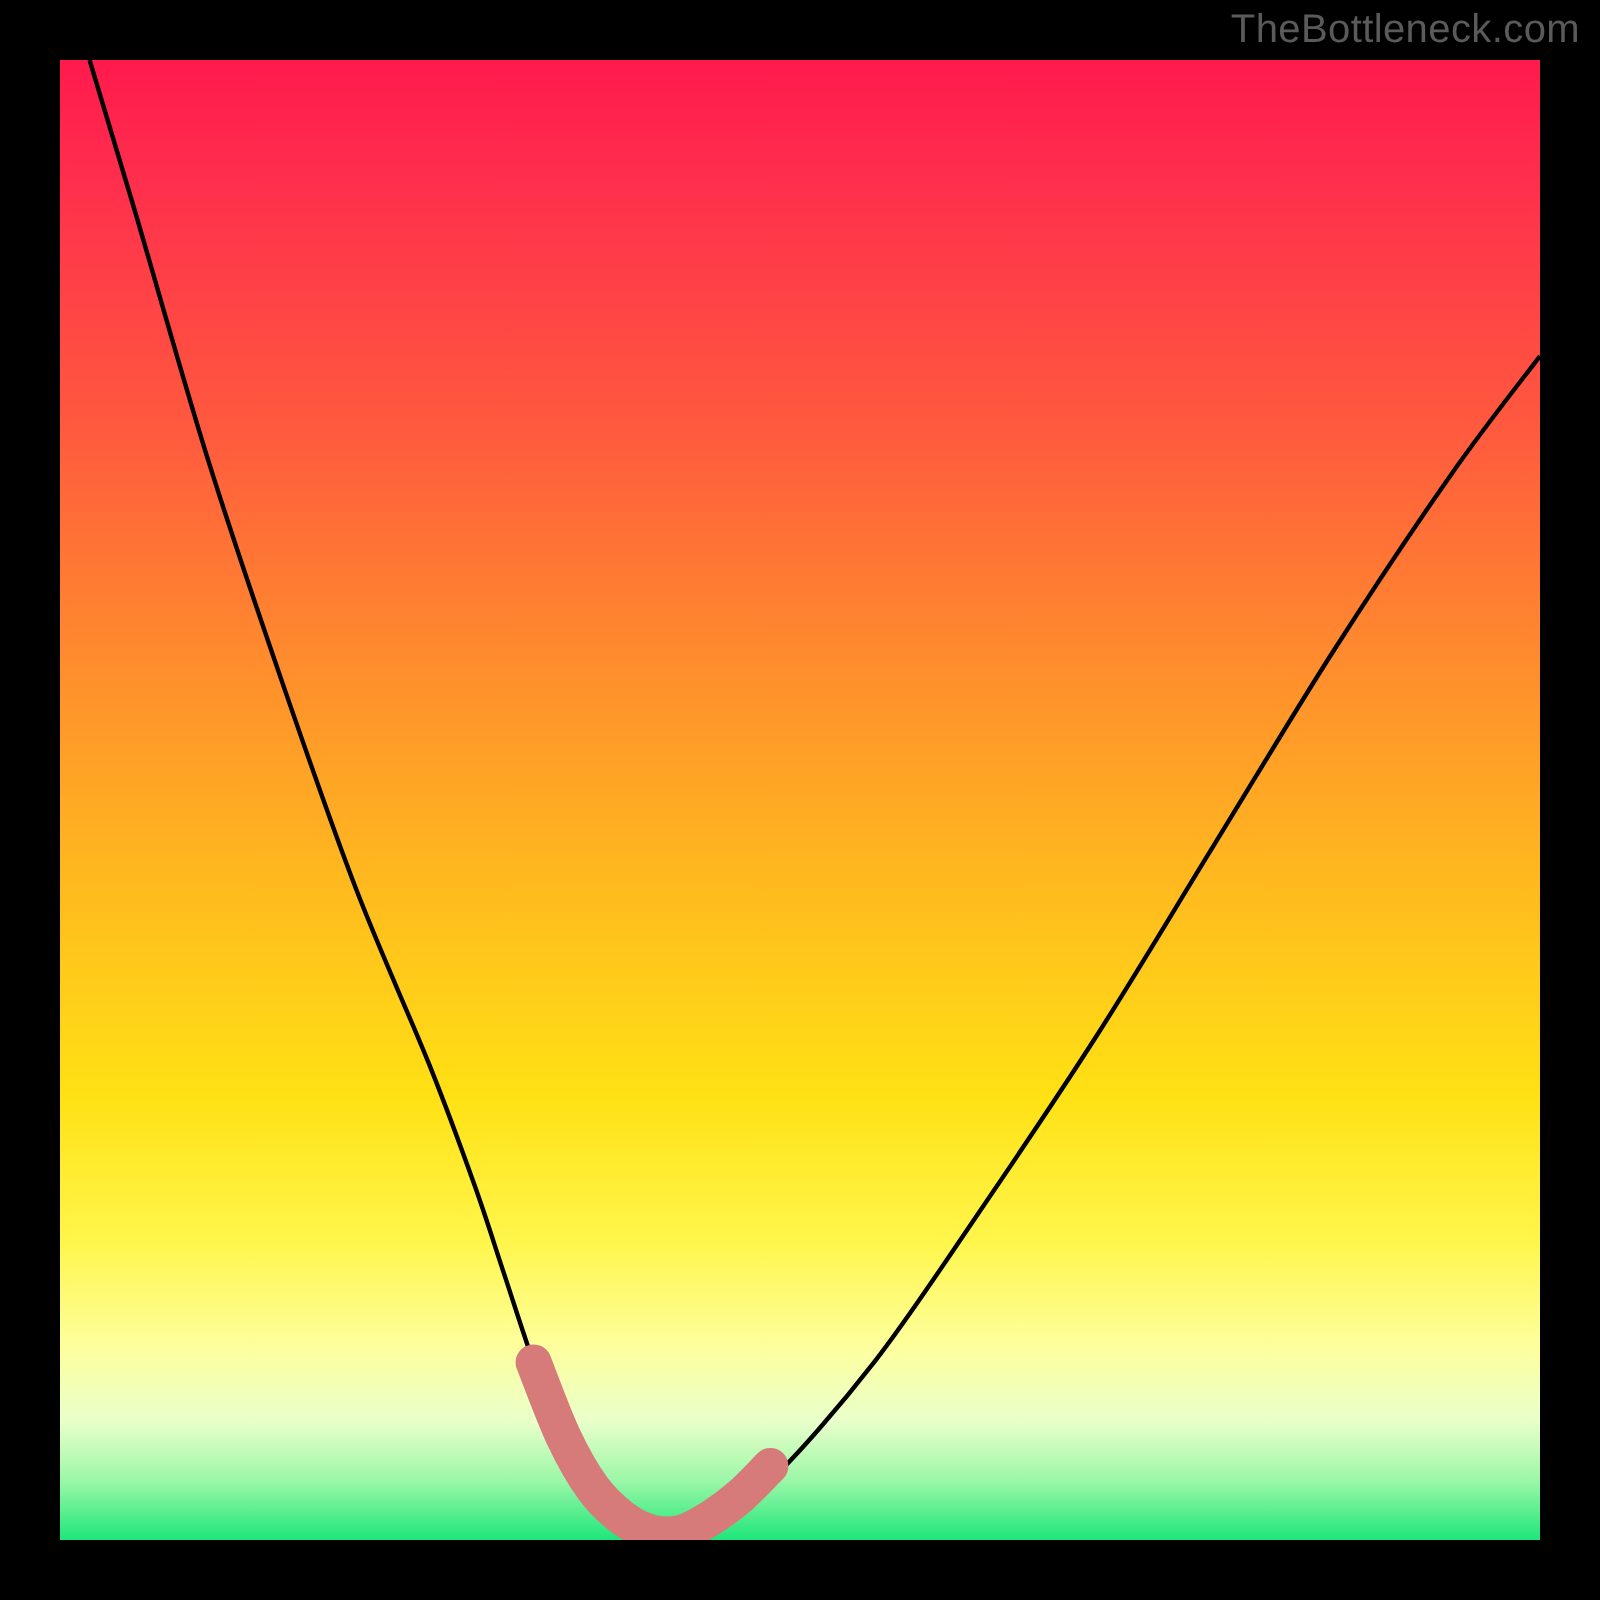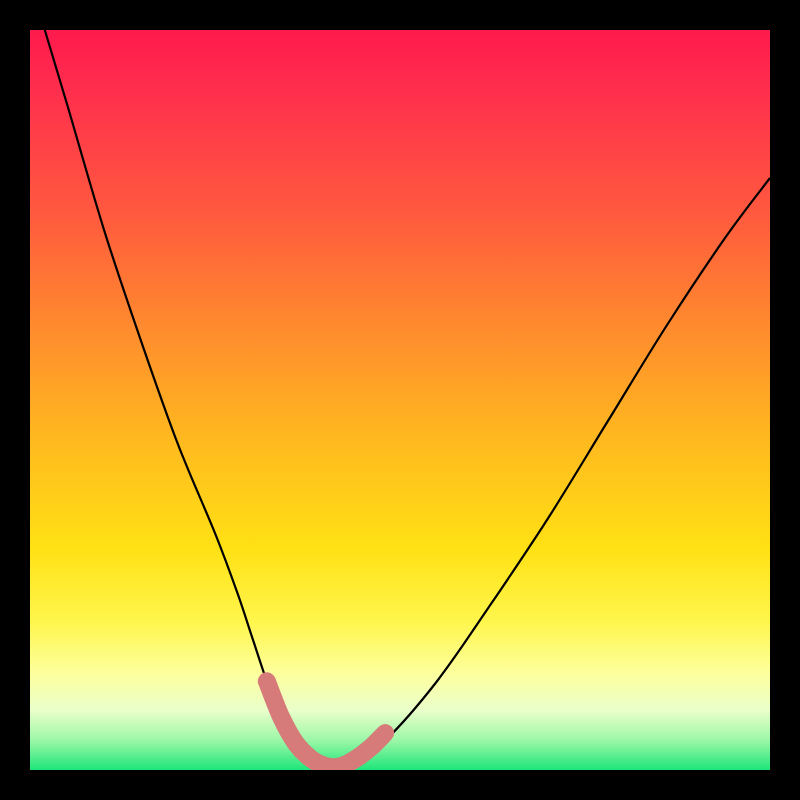--- a/index.html
+++ b/index.html
@@ -55,20 +55,21 @@
     font-size: 20px;
     letter-spacing: 0.2px;
     user-select: none;
   }
 </style>
 </head>
 <body>
 
 <div class="frame">
 
+  <div class="watermark">TheBottleneck.com</div>
 
   <div class="plot">
     <div class="gradient"></div>
 
     <svg class="svg-layer" viewBox="0 0 740 740" preserveAspectRatio="none">
       <path id="curve-path" fill="none" stroke="#000" stroke-width="2.2" d="M 14.8 0 C 18.5 12.333333333333334, 27.133333333333333 40.69999999999999, 37 74 C 46.86666666666667 107.30000000000001, 61.666666666666664 160.3333333333334, 74 199.80000000000007 C 86.33333333333333 239.26666666666674, 98.66666666666667 275.03333333333336, 111 310.8 C 123.33333333333333 346.56666666666666, 135.66666666666666 382.3333333333333, 148 414.4 C 160.33333333333334 446.46666666666664, 175.13333333333333 478.5333333333333, 185 503.2 C 194.86666666666667 527.8666666666667, 201.03333333333336 545.1333333333333, 207.20000000000002 562.4 C 213.36666666666667 579.6666666666666, 217.06666666666666 592, 222 606.8 C 226.93333333333334 621.5999999999999, 231.86666666666667 637.6333333333333, 236.8 651.2 C 241.73333333333335 664.7666666666668, 246.66666666666669 677.7166666666667, 251.60000000000002 688.2 C 256.53333333333336 698.6833333333334, 261.46666666666664 707.3166666666667, 266.4 714.1 C 271.3333333333333 720.8833333333333, 276.26666666666665 725.2, 281.2 728.9 C 286.1333333333333 732.5999999999999, 291.06666666666666 735.0666666666666, 296 736.3 C 300.93333333333334 737.5333333333333, 305.8666666666667 737.5333333333333, 310.8 736.3 C 315.73333333333335 735.0666666666666, 318.20000000000005 733.2166666666667, 325.6 728.9 C 333 724.5833333333333, 341.6333333333333 723.3499999999999, 355.2 710.4 C 368.76666666666665 697.45, 389.7333333333334 673.4000000000001, 407.00000000000006 651.2 C 424.2666666666667 629, 440.3 604.3333333333334, 458.8 577.2 C 477.3 550.0666666666667, 498.26666666666665 519.2333333333333, 518 488.4 C 537.7333333333333 457.56666666666666, 557.4666666666667 424.2666666666667, 577.2 392.20000000000005 C 596.9333333333334 360.1333333333334, 616.6666666666666 326.8333333333333, 636.4 296 C 656.1333333333333 265.1666666666667, 678.3333333333333 231.8666666666667, 695.5999999999999 207.20000000000005 C 712.8666666666666 182.5333333333334, 732.6 157.86666666666667, 740 148"></path>
       <path id="trough-path" fill="none" stroke="#d67a7a" stroke-width="18" stroke-linecap="round" stroke-linejoin="round" d="M 236.8 651.2 C 239.26666666666668 657.3666666666667, 246.66666666666669 677.7166666666667, 251.60000000000002 688.2 C 256.53333333333336 698.6833333333334, 261.46666666666664 707.3166666666667, 266.4 714.1 C 271.3333333333333 720.8833333333333, 276.26666666666665 725.2, 281.2 728.9 C 286.1333333333333 732.5999999999999, 291.06666666666666 735.0666666666666, 296 736.3 C 300.93333333333334 737.5333333333333, 305.8666666666667 737.5333333333333, 310.8 736.3 C 315.73333333333335 735.0666666666666, 320.6666666666667 731.9833333333333, 325.6 728.9 C 330.53333333333336 725.8166666666666, 335.4666666666667 722.1166666666666, 340.40000000000003 717.8 C 345.33333333333337 713.4833333333333, 352.73333333333335 705.4666666666667, 355.2 703"></path>
     </svg>
   </div>
 </div>

